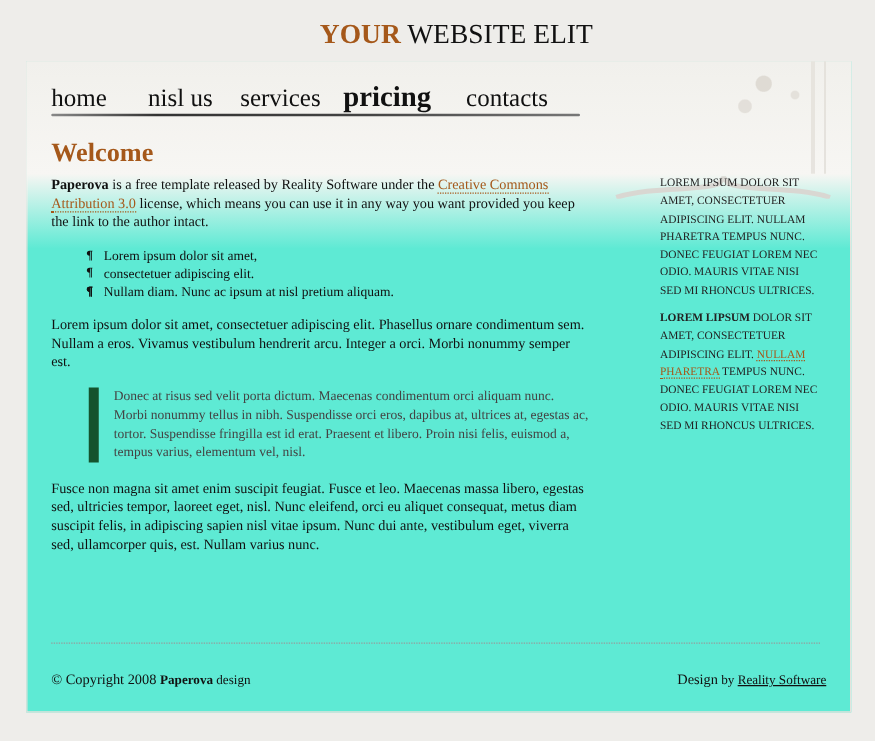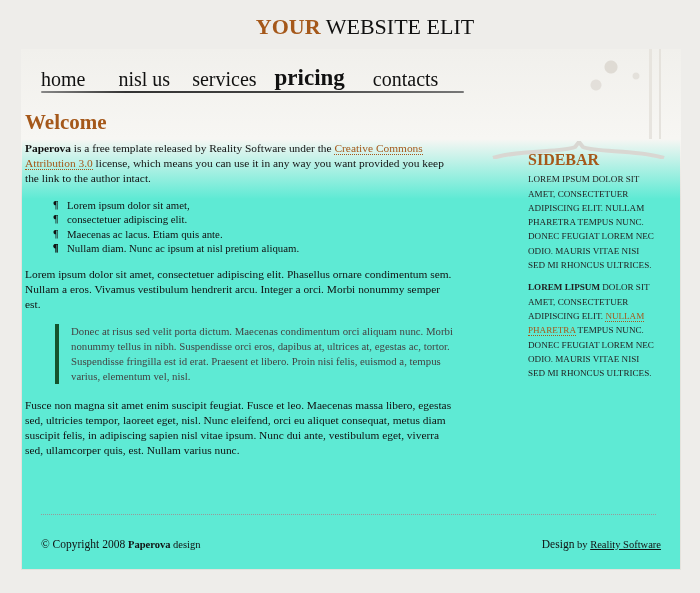--- a/index.html
+++ b/index.html
@@ -39,33 +39,33 @@
   .nav a {
     color:#111; text-decoration:none; font-size:20px; margin-right:0;
   }
   .nav a.active { font-weight:bold; font-size:23px; }
   .nav-line {
     position:absolute; left:20px; top:42px; width:423px; height:2px;
     background:linear-gradient(90deg, #888 0%, #333 20%, #444 60%, #777 100%);
     border-radius:1px;
   }
   .main {
-    position:absolute; left:4px; top:60px; width:430px;
+    position:absolute; left:20px; top:60px; width:430px;
     font-size:11.4px; line-height:15px;
   }
   h1 {
     margin:0 0 6px 0; font-size:21px; color:#a5581a; font-weight:bold; line-height:26px;
   }
   .main p { margin:0 0 12px 0; }
   .main a, .sidebar a { color:#a5581a; text-decoration:none; border-bottom:1px dotted #a5581a; }
   ul.bullets { list-style:none; margin:10px 0 12px 28px; padding:0; font-size:10.8px; line-height:14.3px; }
   ul.bullets li { position:relative; padding-left:14px; }
   ul.bullets li .pil { position:absolute; left:0; top:0; font-size:10px; font-weight:bold; }
   blockquote {
-    margin:6px 0 14px 30px; padding:0 0 0 12px; border-left:4px solid #14532d;
+    margin:6px 0 14px 30px; padding:0 0 0 12px; border-left:8px solid #14532d;
     color:#444; font-size:10.8px; line-height:15px;
   }
   .sidebar {
     position:absolute; left:486px; top:90px; width:150px;
     font-size:9.1px; line-height:14.3px; text-transform:uppercase; color:#222;
   }
   .sidebar-brace {
     position:absolute; left:470px; top:92px; width:175px; height:18px;
   }
   .sidebar h2 { margin:14px 0 5px 21px; font-size:16px; color:#a5581a; font-weight:bold; }
@@ -101,38 +101,37 @@
 
   <div class="main">
     <h1>Welcome</h1>
     <p>
       <b>Paperova</b><span> is a free template released by Reality Software under the </span><a href="#">Creative Commons Attribution 3.0</a><span> license, which means you can use it in any way you want provided you keep the link to the author intact.</span>
     </p>
 
     <ul class="bullets">
       <li><span class="pil">¶</span><span>Lorem ipsum dolor sit amet,</span></li>
       <li><span class="pil">¶</span><span>consectetuer adipiscing elit.</span></li>
-      <li><span class="pil">¶</span><span>Maecenas ac lacus. Etiam quis ante.</span></li>
+      <li><span class="pil">¶</span></li>
       <li><span class="pil">¶</span></li>
       <li><span class="pil">¶</span><span>Nullam diam. Nunc ac ipsum at nisl pretium aliquam.</span></li>
     </ul>
 
     <p>Lorem ipsum dolor sit amet, consectetuer adipiscing elit. Phasellus ornare condimentum sem. Nullam a eros. Vivamus vestibulum hendrerit arcu. Integer a orci. Morbi nonummy semper est.</p>
 
     <blockquote>Donec at risus sed velit porta dictum. Maecenas condimentum orci aliquam nunc. Morbi nonummy tellus in nibh. Suspendisse orci eros, dapibus at, ultrices at, egestas ac, tortor. Suspendisse fringilla est id erat. Praesent et libero. Proin nisi felis, euismod a, tempus varius, elementum vel, nisl.</blockquote>
 
     <p>Fusce non magna sit amet enim suscipit feugiat. Fusce et leo. Maecenas massa libero, egestas sed, ultricies tempor, laoreet eget, nisl. Nunc eleifend, orci eu aliquet consequat, metus diam suscipit felis, in adipiscing sapien nisl vitae ipsum. Nunc dui ante, vestibulum eget, viverra sed, ullamcorper quis, est. Nullam varius nunc.</p>
   </div>
 
   <svg class="sidebar-brace" viewBox="0 0 175 18">
     <path d="M2 17 C 30 8, 70 12, 84 6 C 86 4, 87 2, 88 1 C 89 2, 90 4, 92 6 C 106 12, 146 8, 173 17" fill="none" stroke="#d9d7d2" stroke-width="4"></path>
   </svg>
 
   <aside class="sidebar">
-    <h2>SIDEBAR</h2>
     <p>LOREM IPSUM DOLOR SIT AMET, CONSECTETUER ADIPISCING ELIT. NULLAM PHARETRA TEMPUS NUNC. DONEC FEUGIAT LOREM NEC ODIO. MAURIS VITAE NISI SED MI RHONCUS ULTRICES.</p>
     <p>
       <b>LOREM LIPSUM</b><span> DOLOR SIT AMET, CONSECTETUER ADIPISCING ELIT. </span><a href="#">NULLAM PHARETRA</a><span> TEMPUS NUNC. DONEC FEUGIAT LOREM NEC ODIO. MAURIS VITAE NISI SED MI RHONCUS ULTRICES.</span>
     </p>
   </aside>
 
   <div class="footer-rule"></div>
   <div class="footer-left">
     <span>© Copyright 2008 </span><b class="small">Paperova</b><span class="small"> design</span>
   </div>

